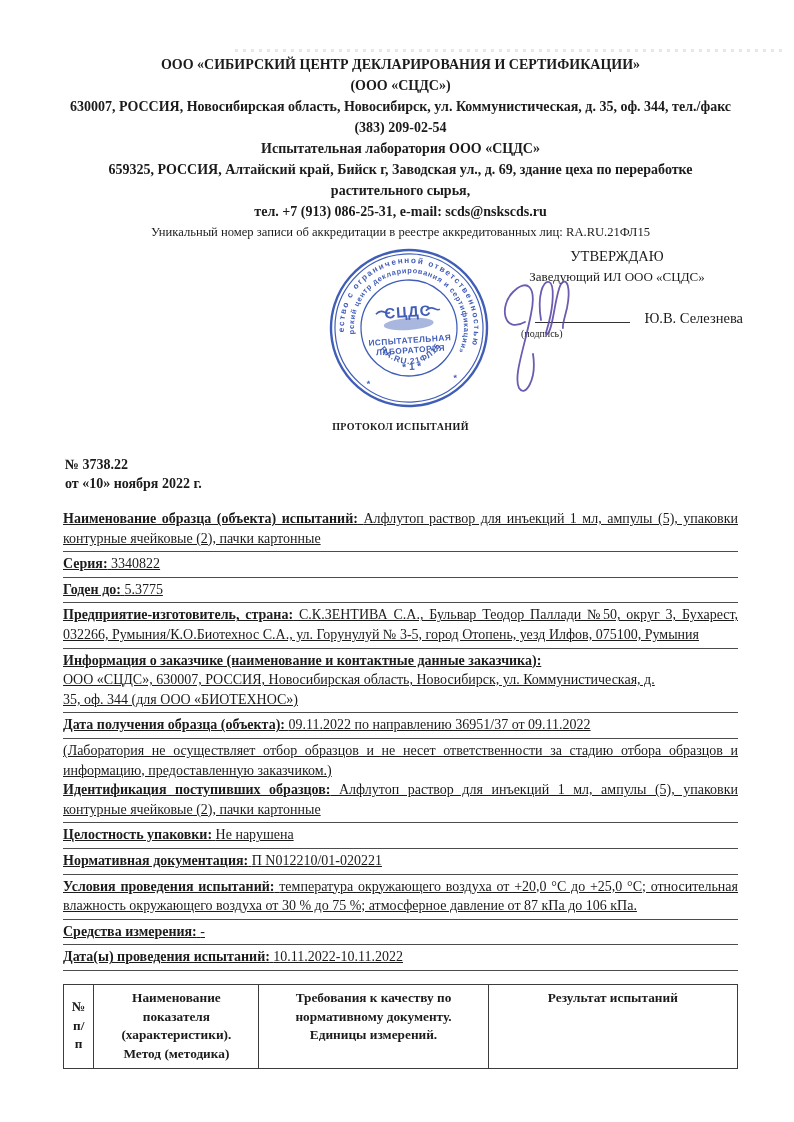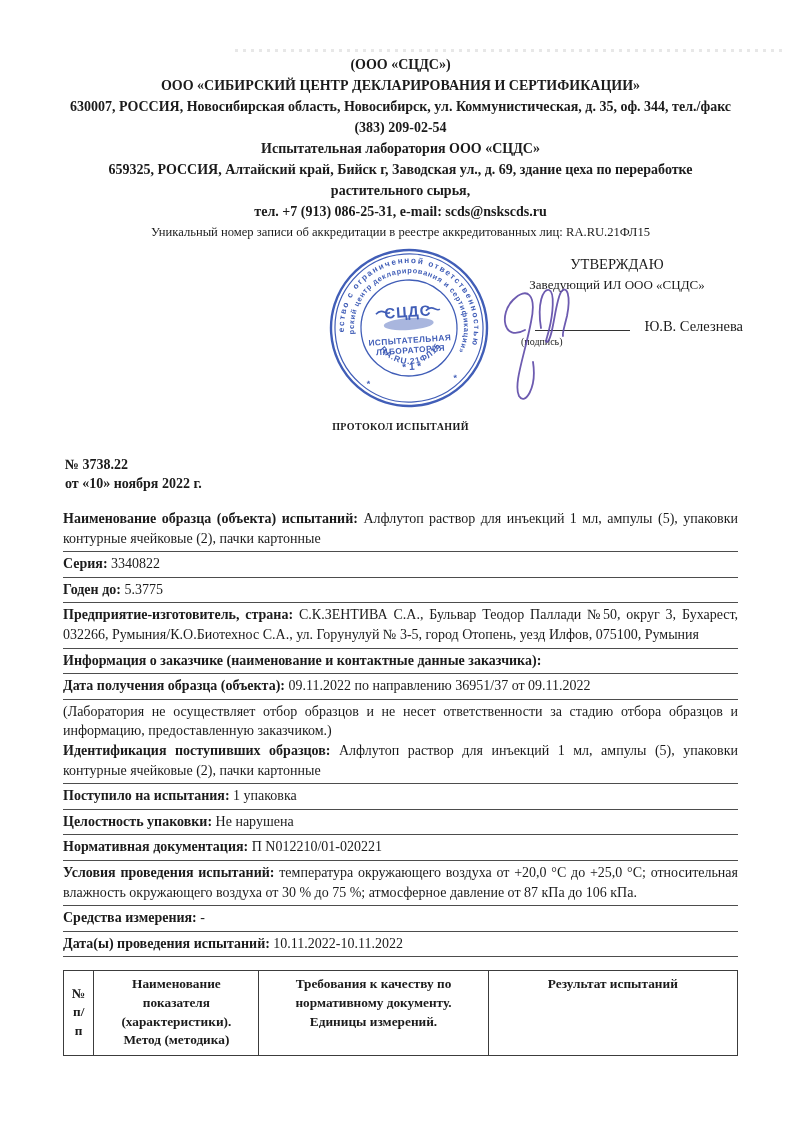--- a/index.html
+++ b/index.html
@@ -10,33 +10,33 @@
   }
   .page{padding:54px 56px 0 63px;position:relative;}
   .scan-artifact{
     position:absolute;top:49px;left:235px;right:10px;height:3px;opacity:.45;
     background:repeating-linear-gradient(90deg, rgba(150,150,150,.5) 0 3px, transparent 3px 8px);
   }
   .doc-header{text-align:center;font-weight:bold;line-height:1.5;}
   .doc-header .accred{font-weight:normal;font-size:12.6px;margin-top:1px;}
   .approval-zone{position:relative;height:168px;margin-top:4px;}
   .stamp{position:absolute;left:264px;top:0;width:164px;height:164px;opacity:.9;transform:rotate(-4deg);}
-  .approval{position:absolute;left:428px;top:8px;width:252px;text-align:center;}
+  .approval{position:absolute;left:428px;top:0;width:252px;text-align:center;}
   .approval .line1{font-size:14.5px;}
   .approval .line2{font-size:13px;margin-top:2px;}
   .sig-row{margin-top:22px;text-align:right;padding-left:18px;white-space:nowrap;}
   .sig-line{display:inline-block;width:95px;border-bottom:1.3px solid #333;height:14px;}
   .sig-name{margin-left:14px;font-size:14.5px;}
   .sig-caption{font-size:10px;text-align:left;padding-left:30px;margin-top:-2px;}
   .app-date{margin-top:14px;text-align:left;padding-left:44px;font-size:14.5px;white-space:nowrap;}
   .u{text-decoration:underline;}
   .signature-svg{position:absolute;left:6px;top:30px;pointer-events:none;}
   .doc-title{text-align:center;font-weight:bold;font-size:10px;margin-top:6px;letter-spacing:.4px;}
   .num-row{display:flex;justify-content:space-between;font-weight:bold;margin-top:21px;padding:0 2px;flex-direction:column;}
-  .fields{margin-top:13px;}
+  .fields{margin-top:13px;text-decoration:underline;}
   .frow{border-bottom:1.6px solid #4d4d4d;padding:2px 0 3px;}
   .frow .lbl{font-weight:bold;}
   .justify{text-align:justify;}
   .narrow{max-width:600px;}
   .note{text-align:justify;}
   table.spec{width:100%;border-collapse:collapse;margin-top:13px;}
   table.spec td{
     border:1.8px solid #3c3c3c;font-weight:bold;text-align:center;vertical-align:top;
     padding:4px 6px 5px;font-size:13.3px;line-height:1.4;white-space:pre-line;
   }
@@ -47,22 +47,22 @@
   .st-sans{font-family:"Liberation Sans", sans-serif;}
 </style>
 </head>
 <body>
 
 <div class="scan-artifact"></div>
 
 <div class="page">
 
   <div class="doc-header">
+    <div>ООО «СИБИРСКИЙ ЦЕНТР ДЕКЛАРИРОВАНИЯ И СЕРТИФИКАЦИИ»</div>
     <div>(ООО «СЦДС»)</div>
-    <div>ООО «СИБИРСКИЙ ЦЕНТР ДЕКЛАРИРОВАНИЯ И СЕРТИФИКАЦИИ»</div>
     <div>630007, РОССИЯ, Новосибирская область, Новосибирск, ул. Коммунистическая, д. 35, оф. 344, тел./факс (383) 209-02-54</div>
     <div>Испытательная лаборатория ООО «СЦДС»</div>
     <div>659325, РОССИЯ, Алтайский край, Бийск г, Заводская ул., д. 69, здание цеха по переработке растительного сырья,</div>
     <div>тел. +7 (913) 086-25-31, e-mail: scds@nskscds.ru</div>
     <div class="accred">Уникальный номер записи об аккредитации в реестре аккредитованных лиц: RA.RU.21ФЛ15</div>
   </div>
 
   <div class="approval-zone">
 
     <svg class="stamp" viewBox="0 0 164 164">
@@ -139,40 +139,37 @@
       <span>5.3775</span>
     </div>
 
     <div class="frow justify">
       <span class="lbl">Предприятие-изготовитель, страна:</span>
       <span>С.К.ЗЕНТИВА С.А., Бульвар Теодор Паллади №50, округ 3, Бухарест, 032266, Румыния/К.О.Биотехнос С.А., ул. Горунулуй № 3-5, город Отопень, уезд Илфов, 075100, Румыния</span>
     </div>
 
     <div class="frow">
       <div class="lbl">Информация о заказчике (наименование и контактные данные заказчика):</div>
+      <div class="narrow">ООО «СЦДС», 630007, РОССИЯ, Новосибирская область, Новосибирск, ул. Коммунистическая, д. 35, оф. 344 (для ООО «БИОТЕХНОС»)</div>
     </div>
 
     <div class="frow">
       <span class="lbl">Дата получения образца (объекта):</span>
       <span>09.11.2022 по направлению 36951/37 от 09.11.2022</span>
     </div>
 
 
     <div class="frow">
       <div class="note">(Лаборатория не осуществляет отбор образцов и не несет ответственности за стадию отбора образцов и информацию, предоставленную заказчиком.)</div>
       <div class="justify">
         <span class="lbl">Идентификация поступивших образцов:</span>
         <span>Алфлутоп раствор для инъекций  1 мл, ампулы  (5), упаковки контурные ячейковые (2), пачки картонные</span>
       </div>
     </div>
 
-    <div class="frow">
-      <span class="lbl">Поступило на испытания:</span>
-      <span>1 упаковка</span>
-    </div>
 
     <div class="frow">
       <span class="lbl">Целостность упаковки:</span>
       <span>Не нарушена</span>
     </div>
 
     <div class="frow">
       <span class="lbl">Нормативная документация:</span>
       <span>П N012210/01-020221</span>
     </div>

